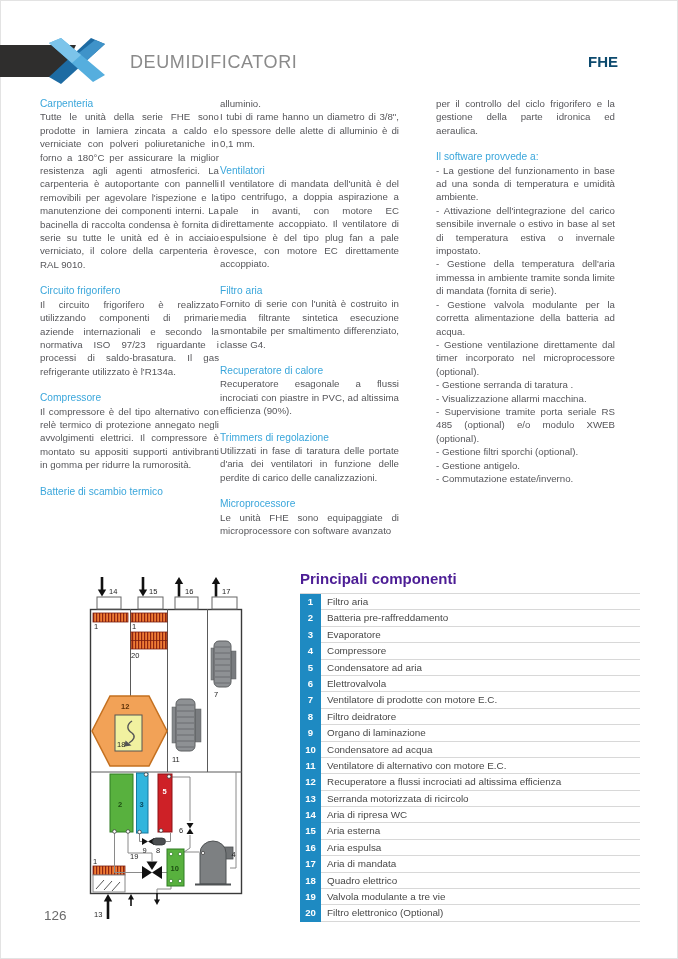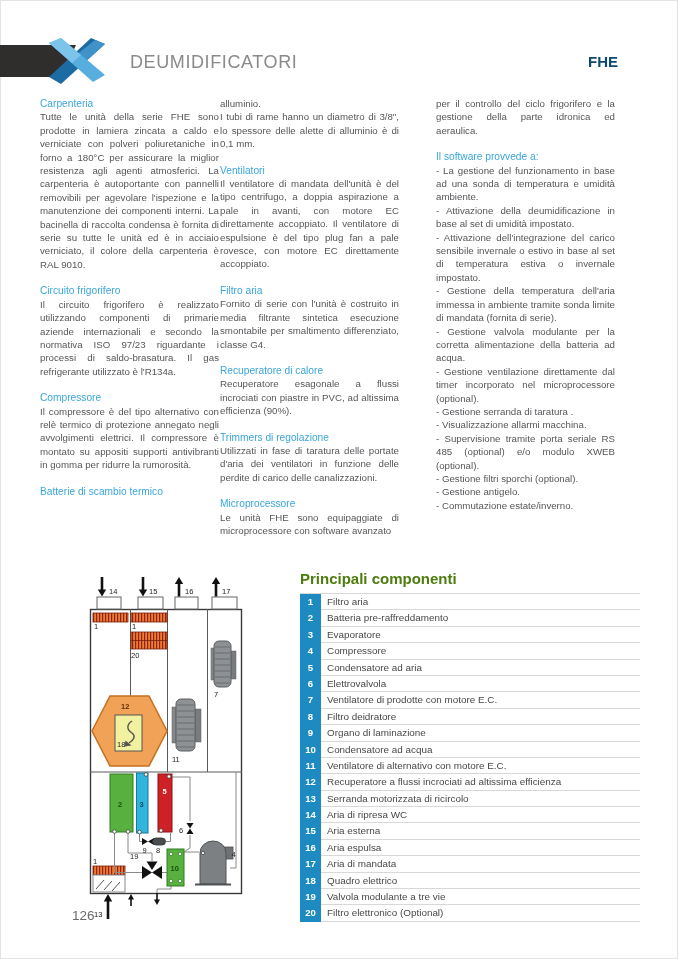--- a/index.html
+++ b/index.html
@@ -16,29 +16,29 @@
 
   
   .col{position:absolute;top:97px;width:179px;font-size:9.7px;line-height:13.4px;
        color:#56565a;text-align:justify;}
   #col-0{left:40px;} #col-1{left:220px;} #col-2{left:424px;margin-left:12px;}
   .col .h{color:#3aa6db;font-weight:normal;font-size:10.2px;margin:13px 0 0 0;}
   .col > .h:first-child{margin-top:0;}
   .col p{margin:0;}
 
   
-  .comp-title{position:absolute;left:300px;top:570px;font-size:15px;font-weight:bold;color:#4d7c0f;}
+  .comp-title{position:absolute;left:300px;top:570px;font-size:15px;font-weight:bold;color:#4c1d95;}
   .comp-list{position:absolute;left:300px;top:593px;width:340px;border-top:1px solid #d8d8d8;}
   .crow{display:flex;height:16.4px;}
   .cnum{width:21px;background:#1e8ac2;color:#fff;font-weight:bold;font-size:9.6px;
         text-align:center;line-height:16.4px;}
   .clabel{flex:1;padding-left:6px;font-size:9.9px;color:#474747;line-height:16.4px;
           border-bottom:1px solid #d8d8d8;white-space:nowrap;overflow:hidden;}
 
-  .page-number{position:absolute;left:44px;top:908px;font-size:13.5px;color:#6a6a6a;margin-left:28px;}
+  .page-number{position:absolute;left:44px;top:908px;font-size:13.5px;color:#6a6a6a;}
 
   .diagram{position:absolute;left:40px;top:570px;}
   svg text{font-family:"Liberation Sans", sans-serif;}
 </style>
 </head>
 <body>
 
 <div class="page">
 
   <div class="brand-band"></div>
@@ -71,21 +71,20 @@
       <p>Recuperatore esagonale a flussi incrociati con piastre in PVC, ad altissima efficienza (90%).</p>
       <div class="h">Trimmers di regolazione</div>
       <p>Utilizzati in fase di taratura delle portate d'aria dei ventilatori in funzione delle perdite di carico delle canalizzazioni.</p>
       <div class="h">Microprocessore</div>
       <p>Le unità FHE sono equipaggiate di microprocessore con software avanzato</p>
     </div>
   <div class="col" id="col-2">
       <p>per il controllo del ciclo frigorifero e la gestione della parte idronica ed aeraulica.</p>
       <div class="h">Il software provvede a:</div>
       <p>- La gestione del funzionamento in base ad una sonda di temperatura e umidità ambiente.</p>
-      <p>- Attivazione della deumidificazione in base al set di umidità impostato.</p>
       <p>- Attivazione dell'integrazione del carico sensibile invernale o estivo in base al set di temperatura estiva o invernale impostato.</p>
       <p>- Gestione della temperatura dell'aria immessa in ambiente tramite sonda limite di mandata (fornita di serie).</p>
       <p>- Gestione valvola modulante per la corretta alimentazione della batteria ad acqua.</p>
       <p>- Gestione ventilazione direttamente dal timer incorporato nel microprocessore (optional).</p>
       <p>- Gestione serranda di taratura .</p>
       <p>- Visualizzazione allarmi macchina.</p>
       <p>- Supervisione tramite porta seriale RS 485 (optional) e/o modulo XWEB (optional).</p>
       <p>- Gestione filtri sporchi (optional).</p>
       <p>- Gestione antigelo.</p>
       <p>- Commutazione estate/inverno.</p>

